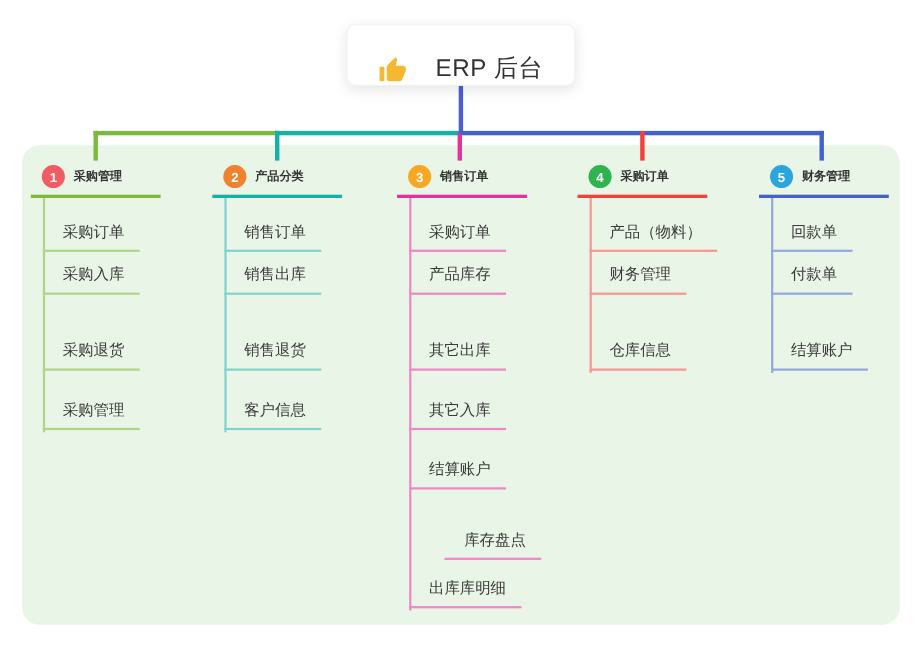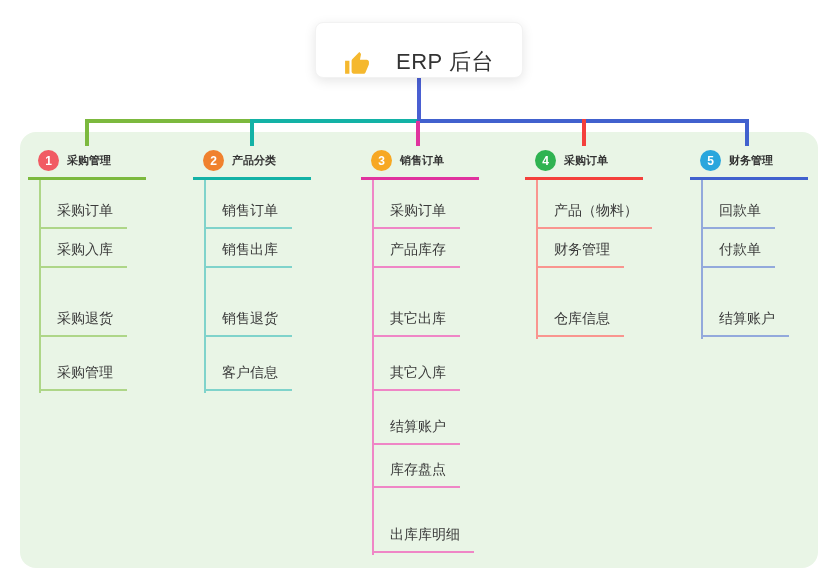--- a/index.html
+++ b/index.html
@@ -58,21 +58,21 @@
   .vline.len4 { height:213px; }
   .vline.len7 { height:375px; }
   .vline.len3 { height:159px; }
   .child {
     position:absolute; left:11px; height:36px; box-sizing:border-box;
     border-bottom:2px solid var(--light);
     display:flex; align-items:flex-end; padding:0 14px 7px 18px;
     font-size:14px; color:#3a3a3a; white-space:nowrap; cursor:pointer;
   }
   .r0 { top:49px; }  .r1 { top:88px; } .r2 { top:157px; } .r3 { top:211px; }
-  .r4 { top:265px; } .r5 { top:308px; } .r6 { top:373px;text-align:center; }
+  .r4 { top:265px; } .r5 { top:329px;margin-left:32px; } .r6 { top:373px;text-align:center; }
 </style>
 </head>
 <body>
 
 <div class="canvas">
 
   <div class="panel"></div>
 
   <div class="conn v root-line" style="background: rgb(74, 95, 210);"></div>
   <div class="conn h seg-green" style="background: rgb(124, 185, 62);"></div>

